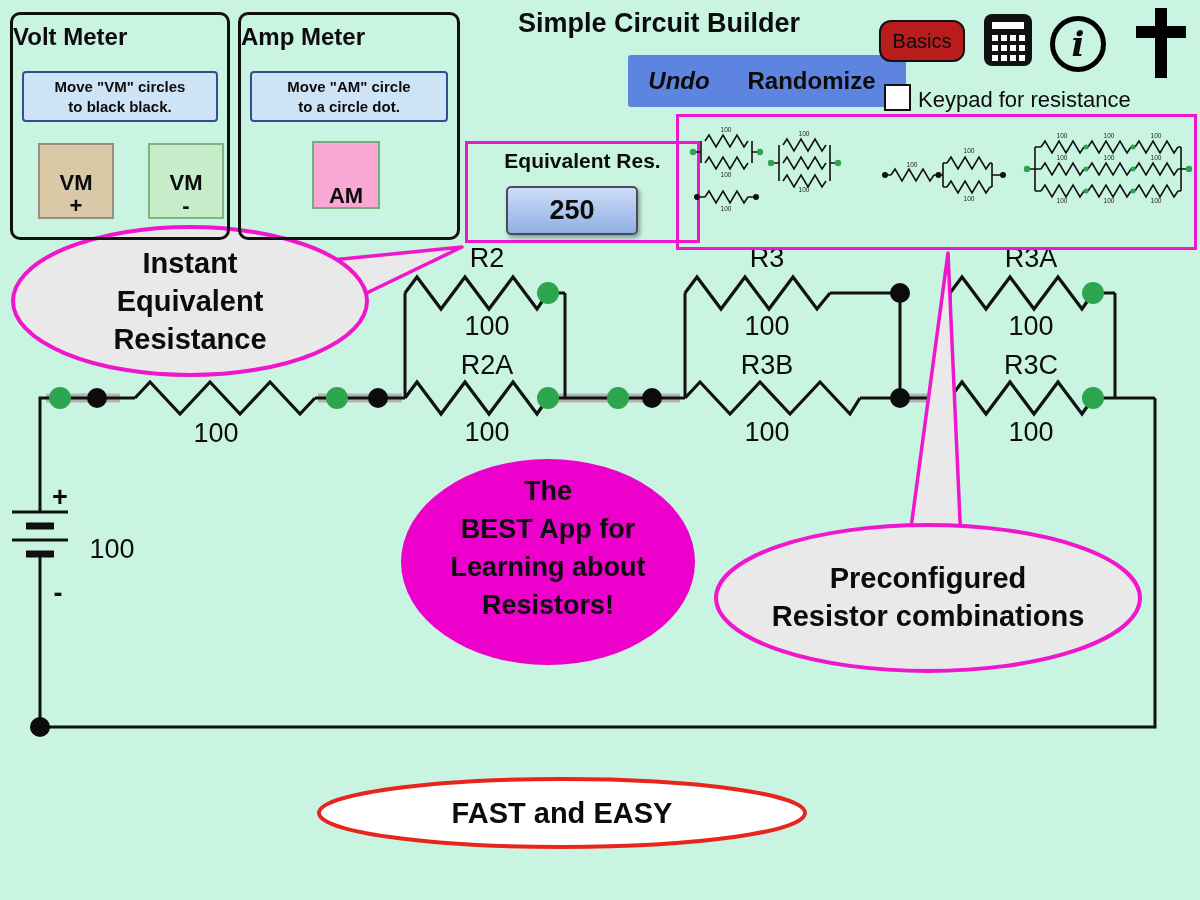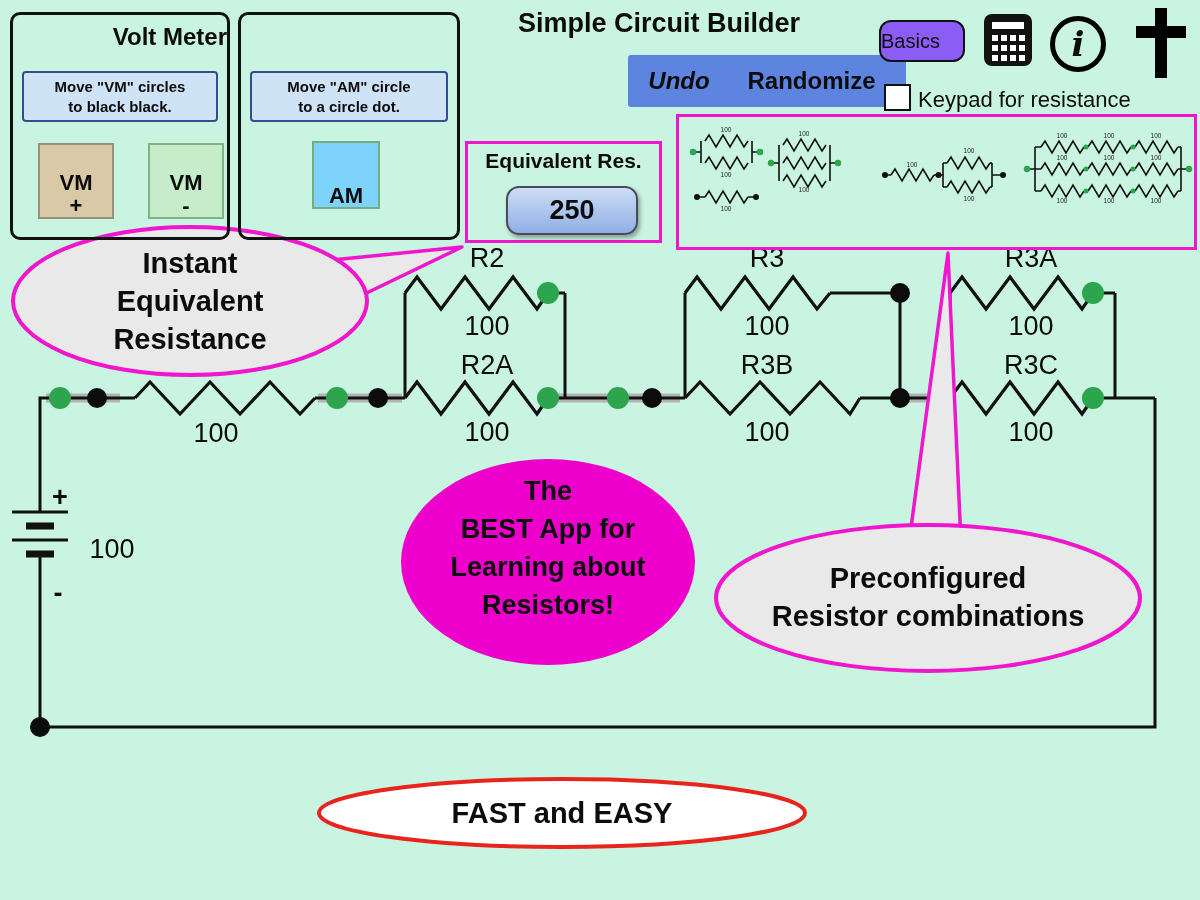--- a/index.html
+++ b/index.html
@@ -1,52 +1,52 @@
 <!DOCTYPE html>
 <html><head>
 <meta charset="utf-8">
 <style>
   html,body{margin:0;padding:0;}
   .stage{position:relative;width:1200px;height:900px;background:#c9f4e2;overflow:hidden;
          font-family:"Liberation Sans",sans-serif;color:#0c0c0c;}
   .panel{position:absolute;border:3px solid #111;border-radius:10px;box-sizing:border-box;}
   .vm-panel{left:10px;top:12px;width:220px;height:228px;}
   .am-panel{left:238px;top:12px;width:222px;height:228px;}
-  .panel-title{text-align:right;font-weight:bold;font-size:24px;margin-top:8px;}
+  .panel-title{text-align:left;font-weight:bold;font-size:24px;margin-top:8px;}
   .instr{position:absolute;left:9px;right:9px;top:56px;background:#cfe3f7;border:2px solid #2f4f8f;
          border-radius:4px;text-align:center;font-weight:bold;font-size:15px;line-height:1.3;padding:4px 0;}
   .meter-btn{position:absolute;display:flex;flex-direction:column;align-items:center;justify-content:flex-end;
          font-weight:bold;font-size:22px;line-height:1.05;box-sizing:border-box;cursor:pointer;margin-left:7px;}
   .vm-plus{left:18px;top:128px;width:76px;height:76px;background:#d9c9a6;border:2px solid #98907c;}
   .vm-minus{left:128px;top:128px;width:76px;height:76px;background:#c7ecca;border:2px solid #7fb383;}
-  .am-btn{left:64px;top:126px;width:68px;height:68px;background:#7dd3fc;border:2px solid #76ad80;}
+  .am-btn{left:64px;top:126px;width:68px;height:68px;background:#f9a8d4;border:2px solid #76ad80;}
   .app-title{position:absolute;left:470px;top:8px;width:330px;text-align:right;font-size:27px;font-weight:bold;}
   .btn-blue{position:absolute;background:#5d84de;display:flex;flex-direction:column;align-items:center;
          justify-content:center;font-weight:bold;font-size:24px;line-height:1.15;border-radius:3px;cursor:pointer;}
   .btn-new{left:470px;top:48px;width:114px;height:64px;}
   .btn-undo{left:628px;top:55px;width:102px;height:52px;font-style:italic;}
   .btn-randomize{left:717px;top:55px;width:189px;height:52px;}
   .btn-basics{position:absolute;left:879px;top:20px;width:86px;height:42px;border:2.5px solid #111;
-         border-radius:12px;background:#8b5cf6;display:flex;align-items:center;justify-content:flex-start;
+         border-radius:12px;background:#b91c1c;display:flex;align-items:center;justify-content:center;
          font-size:20px;box-sizing:border-box;cursor:pointer;}
   .calc-icon{position:absolute;left:984px;top:14px;cursor:pointer;}
   .info-icon{position:absolute;left:1050px;top:16px;width:56px;height:56px;border:5px solid #000;
          border-radius:50%;box-sizing:border-box;display:flex;align-items:center;justify-content:center;
          font-family:"DejaVu Serif",serif;font-style:italic;font-weight:bold;font-size:34px;cursor:pointer;}
   .cross-icon{position:absolute;left:1136px;top:8px;width:50px;height:70px;}
   .cross-v{position:absolute;left:19px;top:0;width:12px;height:70px;background:#000;}
   .cross-h{position:absolute;left:0;top:18px;width:50px;height:12px;background:#000;}
   .keypad-check{position:absolute;left:884px;top:84px;width:27px;height:27px;appearance:none;-webkit-appearance:none;
          background:#fff;border:2.5px solid #111;margin:0;cursor:pointer;}
   .keypad-label{position:absolute;left:918px;top:87px;font-size:22px;text-align:center;}
-  .eq-panel{position:absolute;left:465px;top:141px;width:197px;height:102px;border:3.5px solid #ef16ce;
+  .eq-panel{position:absolute;left:465px;top:141px;width:235px;height:102px;border:3.5px solid #ef16ce;
          box-sizing:border-box;}
   .eq-label{text-align:center;font-weight:bold;font-size:21px;margin-top:5px;}
   .eq-value{position:absolute;left:38px;top:42px;width:128px;height:45px;background:linear-gradient(#cddcf6,#8fb0e4);
-         border:2px solid #4a4a5a;border-radius:13px;box-shadow:2px 3px 4px rgba(0,0,0,.35);
+         border:2px solid #4a4a5a;border-radius:5px;box-shadow:2px 3px 4px rgba(0,0,0,.35);
          display:flex;align-items:center;justify-content:center;font-size:27px;font-weight:bold;}
   .pc-panel{position:absolute;left:676px;top:114px;width:521px;height:136px;border:3.5px solid #ef16ce;
          box-sizing:border-box;}
   .main-svg{position:absolute;left:0;top:0;z-index:1;}
   .hud{z-index:2;}
   .cl{font-size:27px;fill:#0c0c0c;text-anchor:middle;font-family:"Liberation Sans",sans-serif;}
   .bt{font-weight:bold;fill:#0c0c0c;text-anchor:middle;font-family:"Liberation Sans",sans-serif;}
   .tt{font-size:6.5px;fill:#222;text-anchor:middle;font-family:"Liberation Sans",sans-serif;}
 </style>
 </head>
@@ -176,20 +176,21 @@
       <span>VM</span>
       <span>+</span>
     </div>
     <div class="meter-btn vm-minus">
       <span>VM</span>
       <span>-</span>
     </div>
   </div>
 
   <div class="panel am-panel hud">
+    <div class="panel-title">Amp Meter</div>
     <div class="instr">
       <span>Move "AM" circle</span><br>
       <span>to a circle dot.</span>
     </div>
     <div class="meter-btn am-btn">
       <span>AM</span>
     </div>
   </div>
 
   <div class="app-title hud">Simple Circuit Builder</div>

